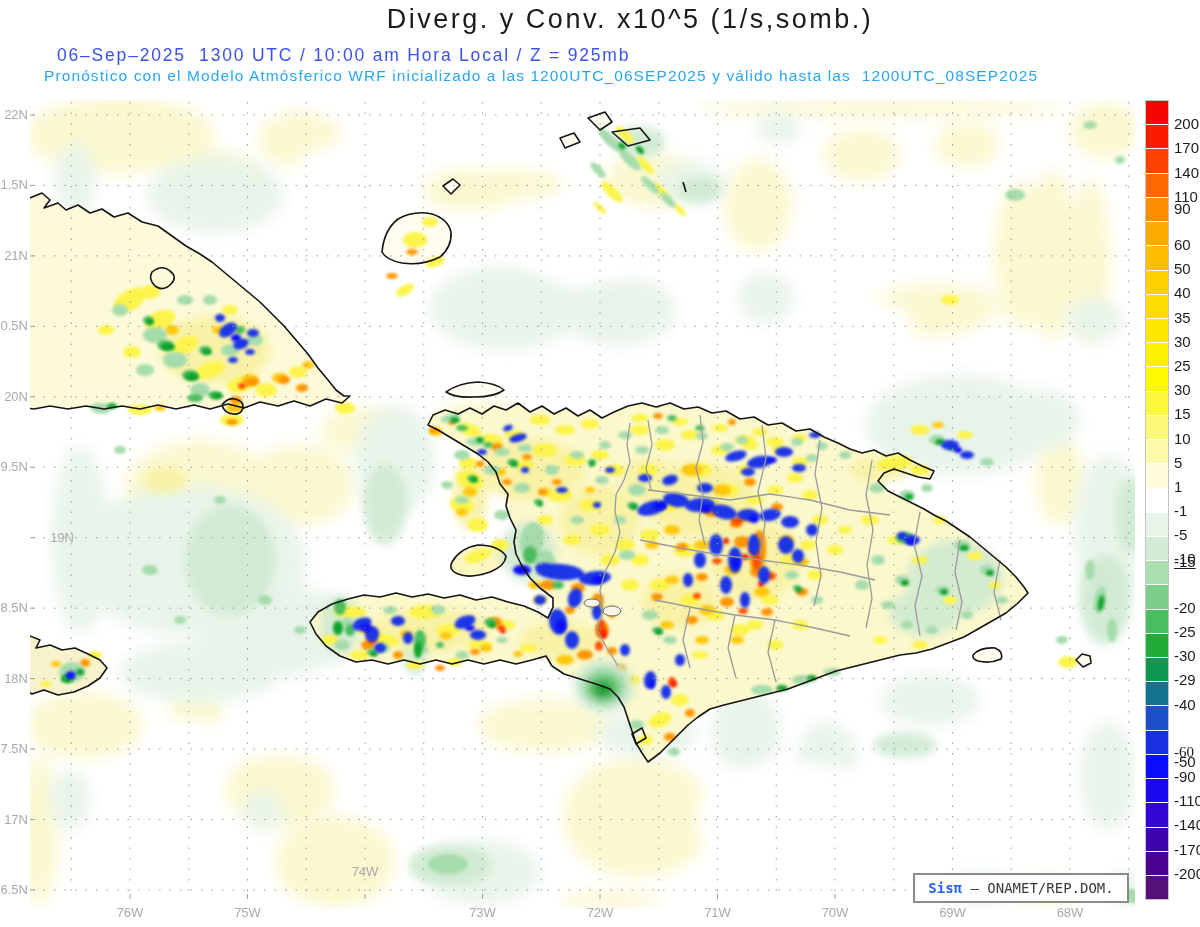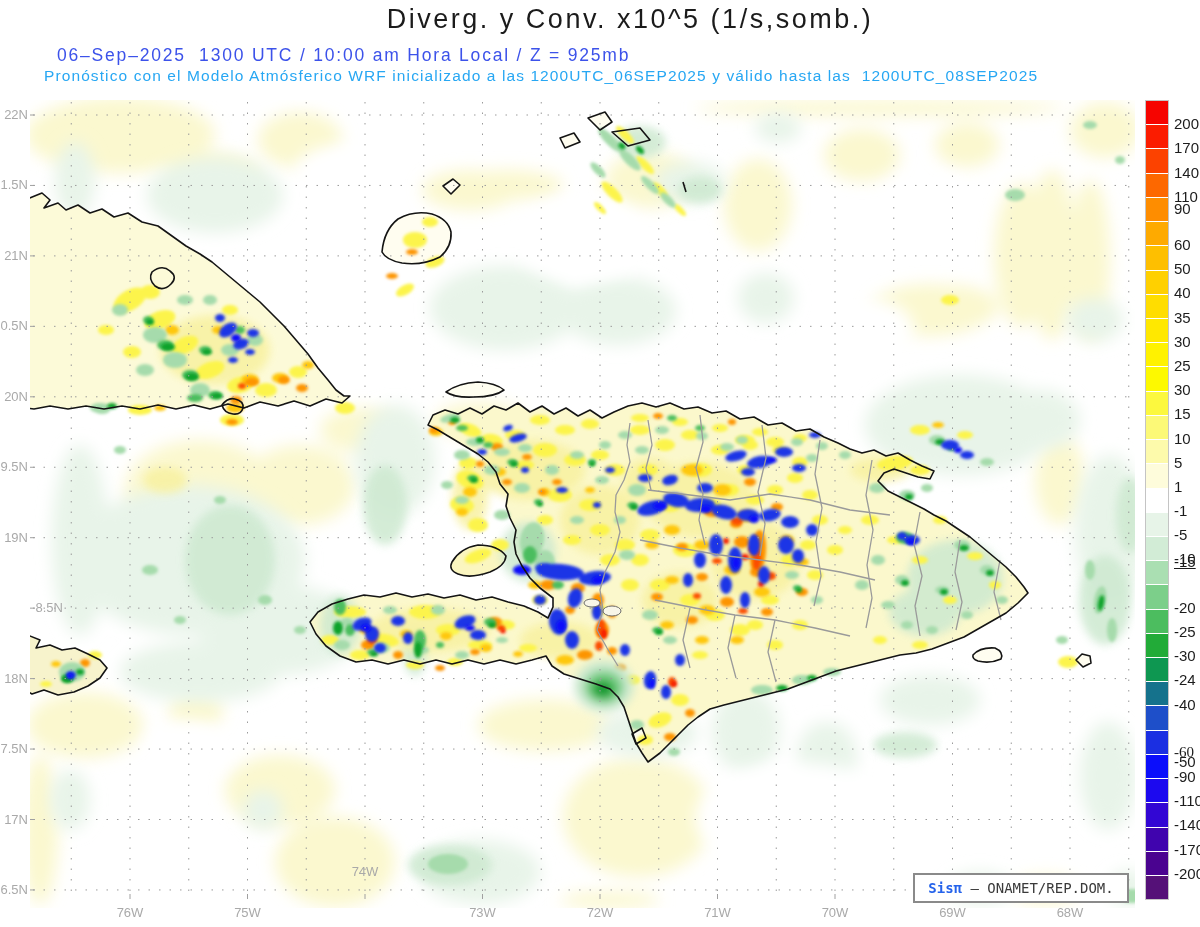--- a/index.html
+++ b/index.html
@@ -750,22 +750,22 @@
       </g>
     </svg>
 
   <div id="latlabels">
       <div class="lat-label" style="top: 107px;">22N</div>
       <div class="lat-label" style="top: 177.45px;">1.5N</div>
       <div class="lat-label" style="top: 247.9px;">21N</div>
       <div class="lat-label" style="top: 318.35px;">0.5N</div>
       <div class="lat-label" style="top: 388.8px;">20N</div>
       <div class="lat-label" style="top: 459.25px;">9.5N</div>
-      <div class="lat-label" style="top: 529.7px;">19N</div>
-      <div class="lat-label" style="top: 600.15px; padding-left: 35px;">8.5N</div>
+      <div class="lat-label" style="top: 529.7px; padding-left: 46px;">19N</div>
+      <div class="lat-label" style="top: 600.15px;">8.5N</div>
       <div class="lat-label" style="top: 670.6px;">18N</div>
       <div class="lat-label" style="top: 741.05px;">7.5N</div>
       <div class="lat-label" style="top: 811.5px;">17N</div>
       <div class="lat-label" style="top: 881.95px;">6.5N</div>
     </div>
   <div id="lonlabels">
       <div class="lon-label" style="left: 100px; top: 905px;">76W</div>
       <div class="lon-label" style="left: 217.5px; top: 905px;">75W</div>
       <div class="lon-label" style="left: 335px; top: 864px;">74W</div>
       <div class="lon-label" style="left: 452.5px; top: 905px;">73W</div>
@@ -828,21 +828,21 @@
       <div class="cb-label" style="top: 429.545px;">10</div>
       <div class="cb-label" style="top: 453.727px;">5</div>
       <div class="cb-label" style="top: 477.909px;">1</div>
       <div class="cb-label" style="top: 502.091px;">-1</div>
       <div class="cb-label" style="top: 526.273px;">-5</div>
       <div class="cb-label" style="top: 550.455px;">-10</div>
       <div class="cb-label" style="top: 553px; text-decoration: underline;">-15</div>
       <div class="cb-label" style="top: 598.818px;">-20</div>
       <div class="cb-label" style="top: 623px;">-25</div>
       <div class="cb-label" style="top: 647.182px;">-30</div>
-      <div class="cb-label" style="top: 671.364px;">-24</div>
+      <div class="cb-label" style="top: 671.364px;">-29</div>
       <div class="cb-label" style="top: 695.545px;">-40</div>
       <div class="cb-label" style="top: 753px;">-50</div>
       <div class="cb-label" style="top: 743.909px; font-family: Liberation Serif, serif;">-60</div>
       <div class="cb-label" style="top: 768.091px;">-90</div>
       <div class="cb-label" style="top: 792.273px;">-110</div>
       <div class="cb-label" style="top: 816.455px;">-140</div>
       <div class="cb-label" style="top: 840.636px;">-170</div>
       <div class="cb-label" style="top: 864.818px;">-200</div>
     </div>
 

